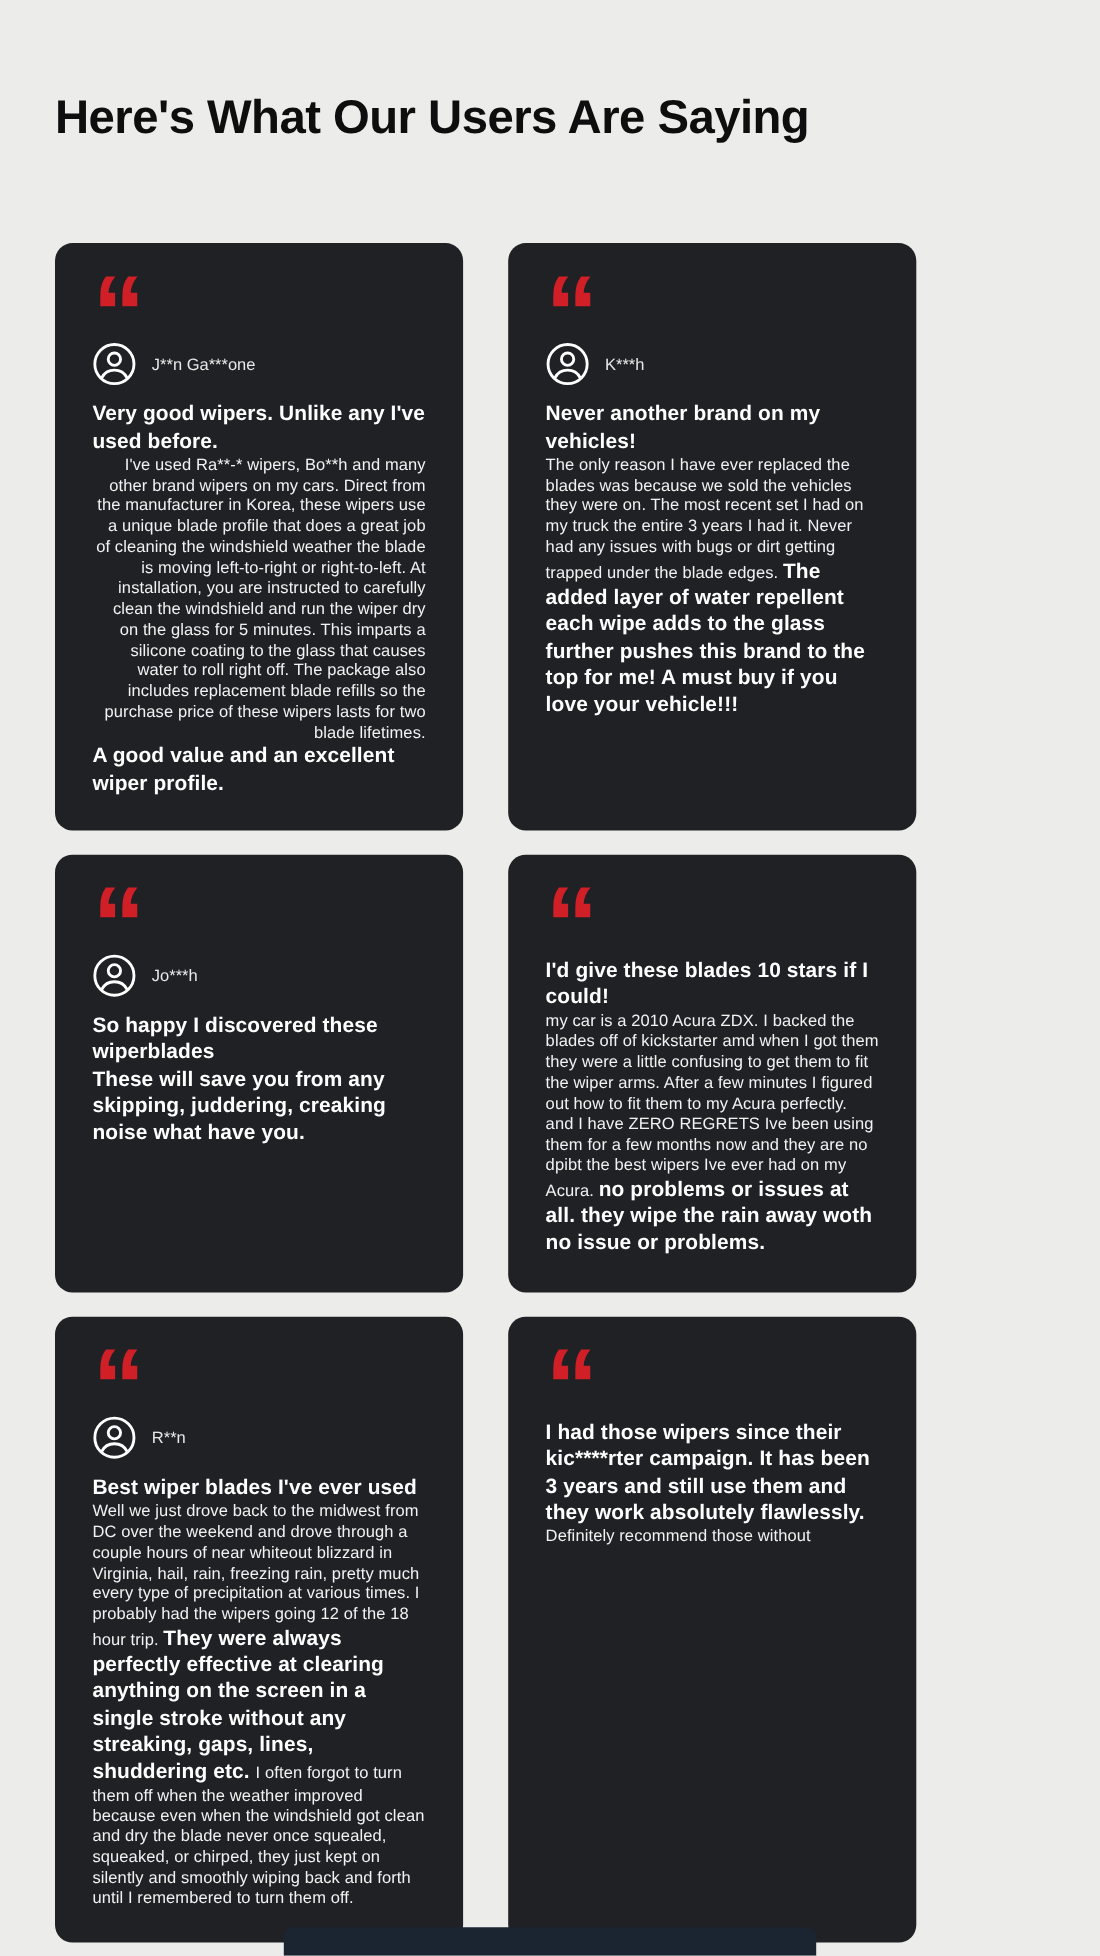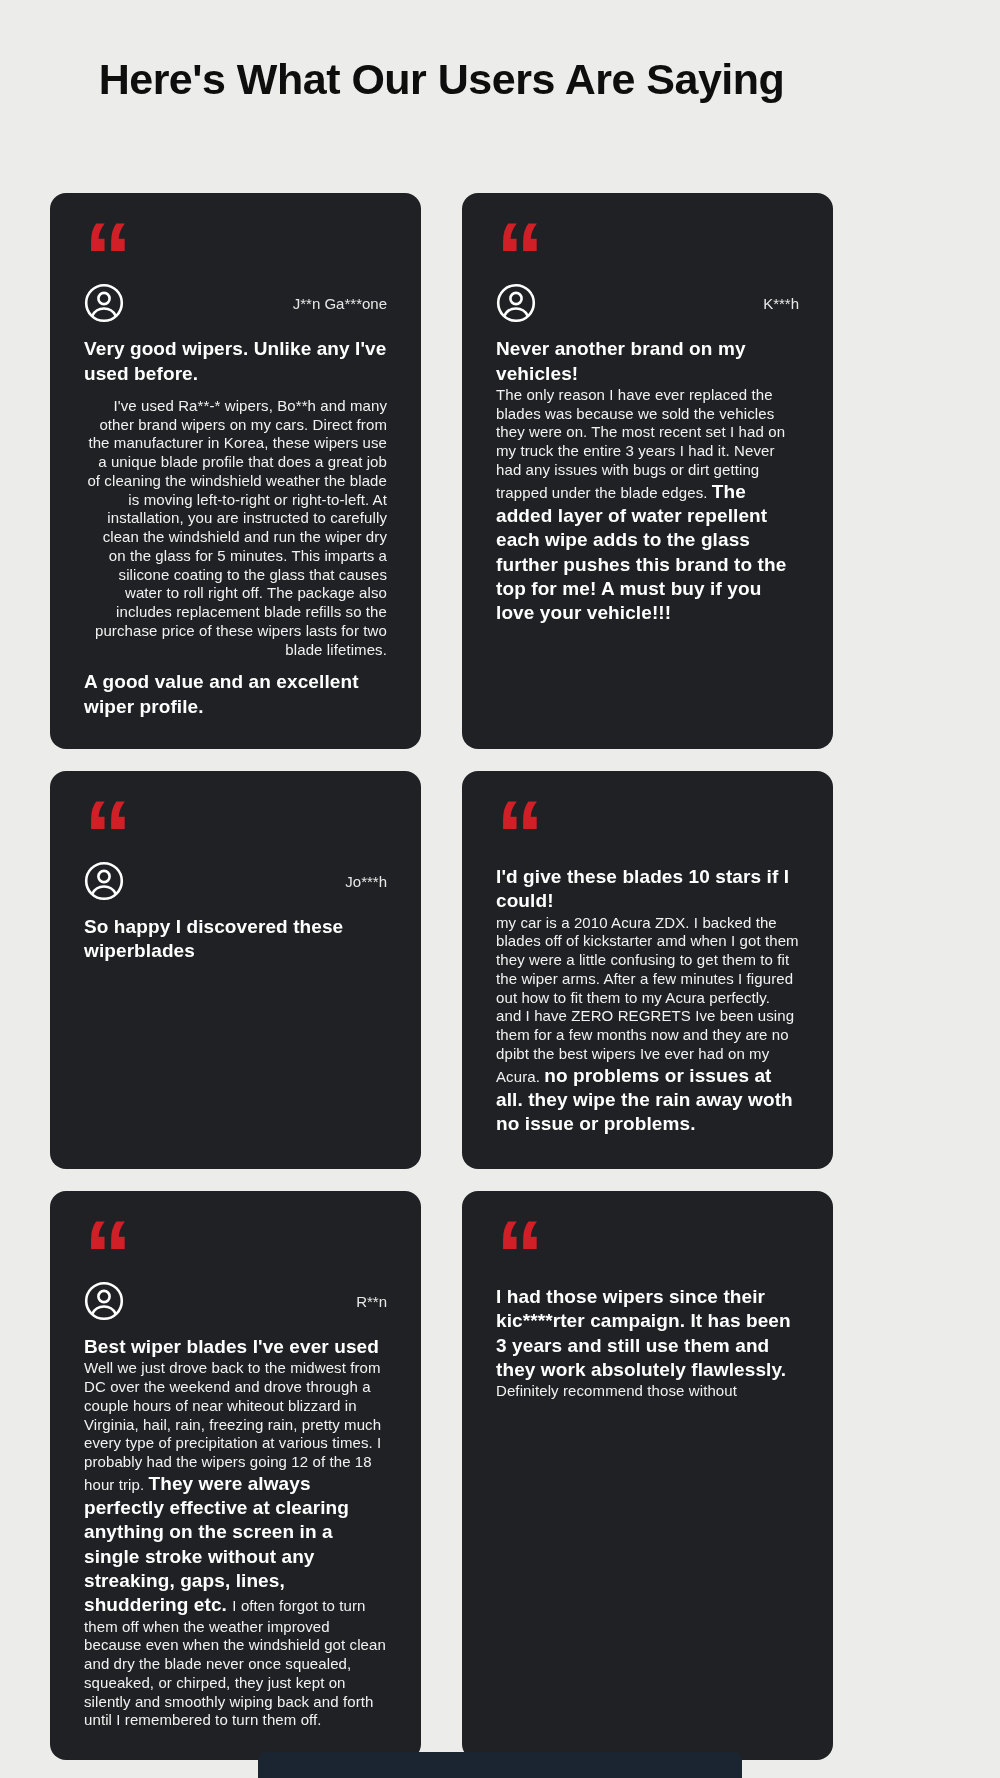--- a/index.html
+++ b/index.html
@@ -11,24 +11,24 @@
     --text:#F2F2F2;
   }
   *{box-sizing:border-box;margin:0;padding:0;}
   html,body{width:1000px;height:1778px;overflow:hidden;}
   body{
     background:var(--bg);
     font-family:"Liberation Sans",sans-serif;
     position:relative;
   }
   .header{
-    padding-top:56px;
+    padding-top:84px;
     margin-left:50px;
     width:783px;
-    text-align:center;
+    text-align:left;
   }
   .page-title{
     font-size:43px;
     font-weight:700;
     letter-spacing:-0.5px;
     color:var(--title);
     line-height:1.1;
   }
   .grid{
     margin:90px 0 0 50px;
@@ -51,41 +51,40 @@
     font-size:96px;
     line-height:0.92;
     height:60px;
     overflow:hidden;
     letter-spacing:-4px;
   }
   .author-row{
     display:flex;
     align-items:center;
     margin-top:10px;
-    justify-content:space-between;
   }
   .avatar{
     width:40px;height:40px;
     display:inline-block;
     flex:0 0 auto;
   }
   .avatar svg{display:block;}
   .author{
     margin-left:14px;
     font-size:15px;
     color:#E8E8E8;
   }
   .review{
     margin-top:14px;
     font-size:15px;
     line-height:1.25;
     color:var(--text);
     letter-spacing:0.1px;
   }
-  .seg-block{display:block;margin-top:11px;}
+  .seg-block{display:block;}
   .seg-bold{
     font-weight:700;
     font-size:19px;
     color:#FFFFFF;
     line-height:1.28;
   }
   .seg-normal{font-weight:400;text-align:right;}
   .footer-bar{
     position:absolute;
     bottom:0;
@@ -146,20 +145,21 @@
         <svg width="40" height="40" viewBox="0 0 40 40" fill="none">
           <circle cx="20" cy="20" r="17.8" stroke="#FFFFFF" stroke-width="2.6"></circle>
           <circle cx="20" cy="15.5" r="5.6" stroke="#FFFFFF" stroke-width="2.6"></circle>
           <path d="M8.5 32.5 C11 27.5 15 25.5 20 25.5 C25 25.5 29 27.5 31.5 32.5" stroke="#FFFFFF" stroke-width="2.6" stroke-linecap="round"></path>
         </svg>
       </span>
       <span class="author">Jo***h</span>
     </div>
     <p class="review">
         <span class="seg-bold seg-block">So happy I discovered these wiperblades</span>
+        <span class="seg-bold seg-block">These will save you from any skipping, juddering, creaking noise what have you.</span>
       </p>
   </article>
 
   <article class="card">
     <div class="quote">“</div>
     <p class="review"><span class="seg-bold seg-block">I'd give these blades 10 stars if I could!</span><span class="seg-normal">my car is a 2010 Acura ZDX. I backed the blades off of kickstarter amd when I got them they were a little confusing to get them to fit the wiper arms. After a few minutes I figured out how to fit them to my Acura perfectly. and I have ZERO REGRETS Ive been using them for a few months now and they are no dpibt the best wipers Ive ever had on my Acura. </span><span class="seg-bold">no problems or issues at all. they wipe the rain away woth no issue or problems.</span></p>
   </article>
 
   <article class="card">
     <div class="quote">“</div>

